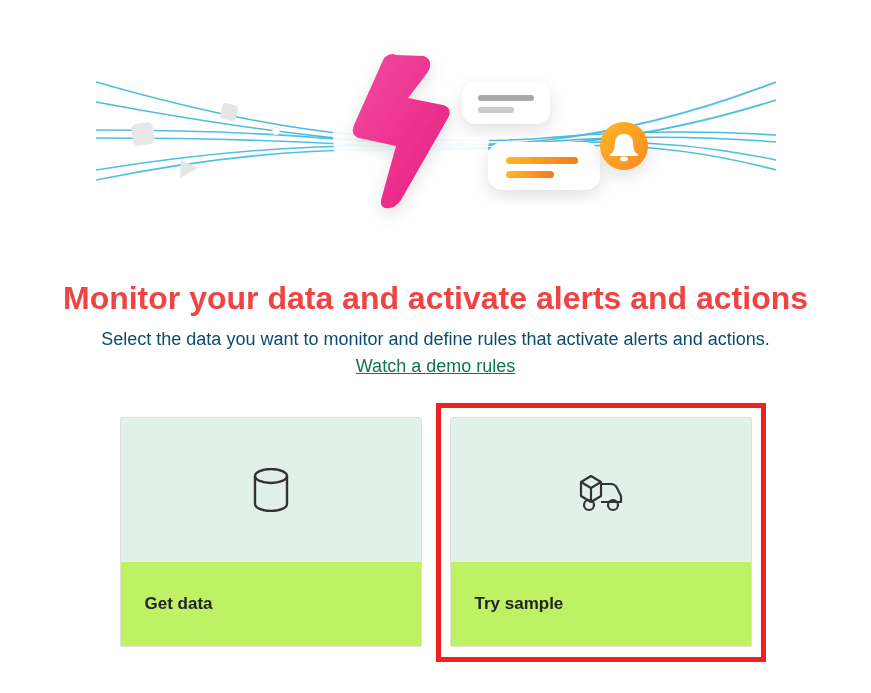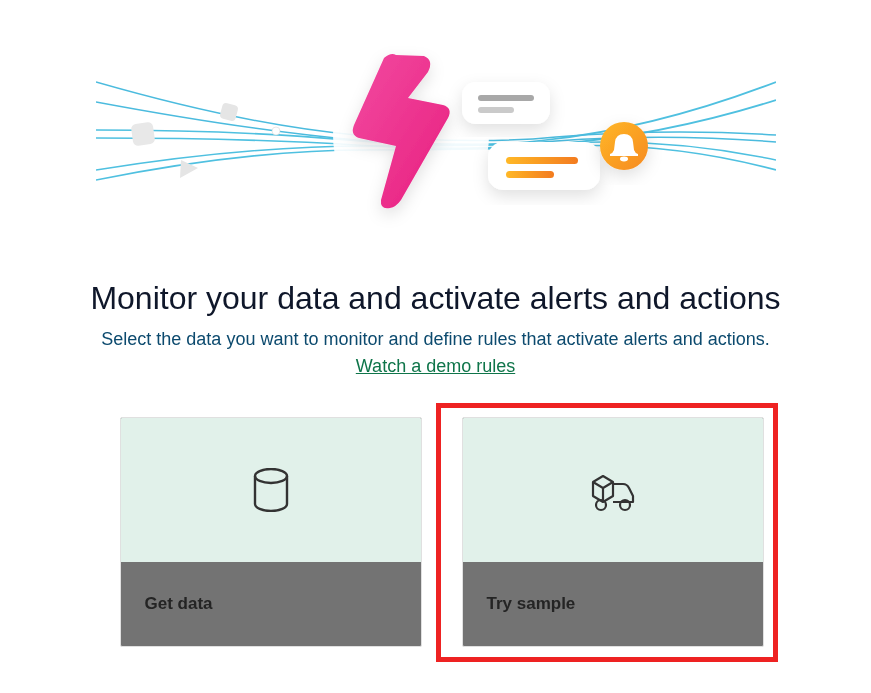--- a/index.html
+++ b/index.html
@@ -14,22 +14,22 @@
       padding-top: 20px;
     }
     .hero-illustration {
       width: 680px;
       height: 210px;
       position: relative;
       margin-bottom: 50px;
     }
     .heading {
       font-size: 32px;
-      font-weight: 400;
-      color: #0f172a;
+      font-weight: 700;
+      color: #ef4444;
       margin-bottom: 12px;
     }
     .subheading {
       font-size: 18px;
       font-weight: 400;
       color: #0c4a6e;
       text-align: center;
       margin-bottom: 6px;
     }
     .demo-link {
@@ -55,26 +55,25 @@
       right: -14px;
       bottom: -15px;
       border: 5px solid #ee2222;
       pointer-events: none;
     }
     .card {
       width: 302px;
       height: 230px;
       border: 1px solid #e0e0e0;
       border-radius: 2px;
-      background: #737373;
+      background: #bef264;
       cursor: pointer;
       display: flex;
       flex-direction: column;
       overflow: hidden;
-      margin-left: 12px;
     }
     .card-icon-area {
       height: 144px;
       background: #e1f1ea;
       display: flex;
       align-items: center;
       justify-content: center;
     }
     .card-label-area {
       flex: 1;

